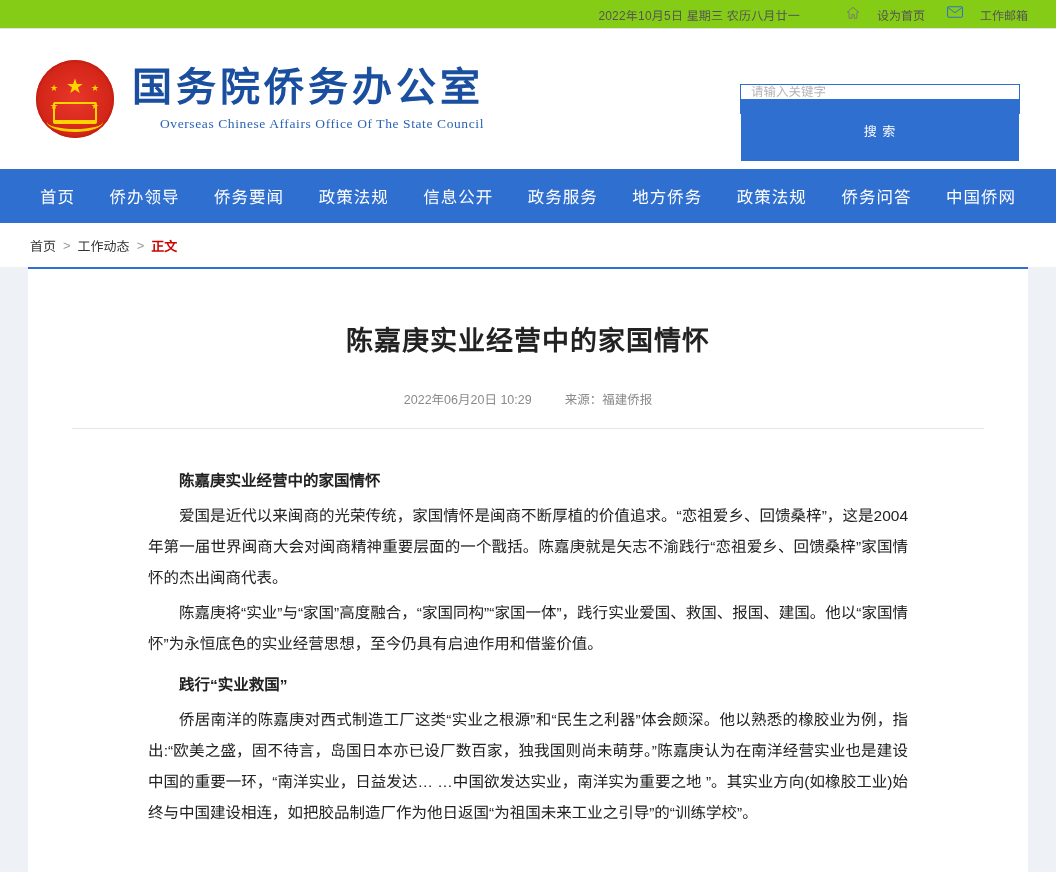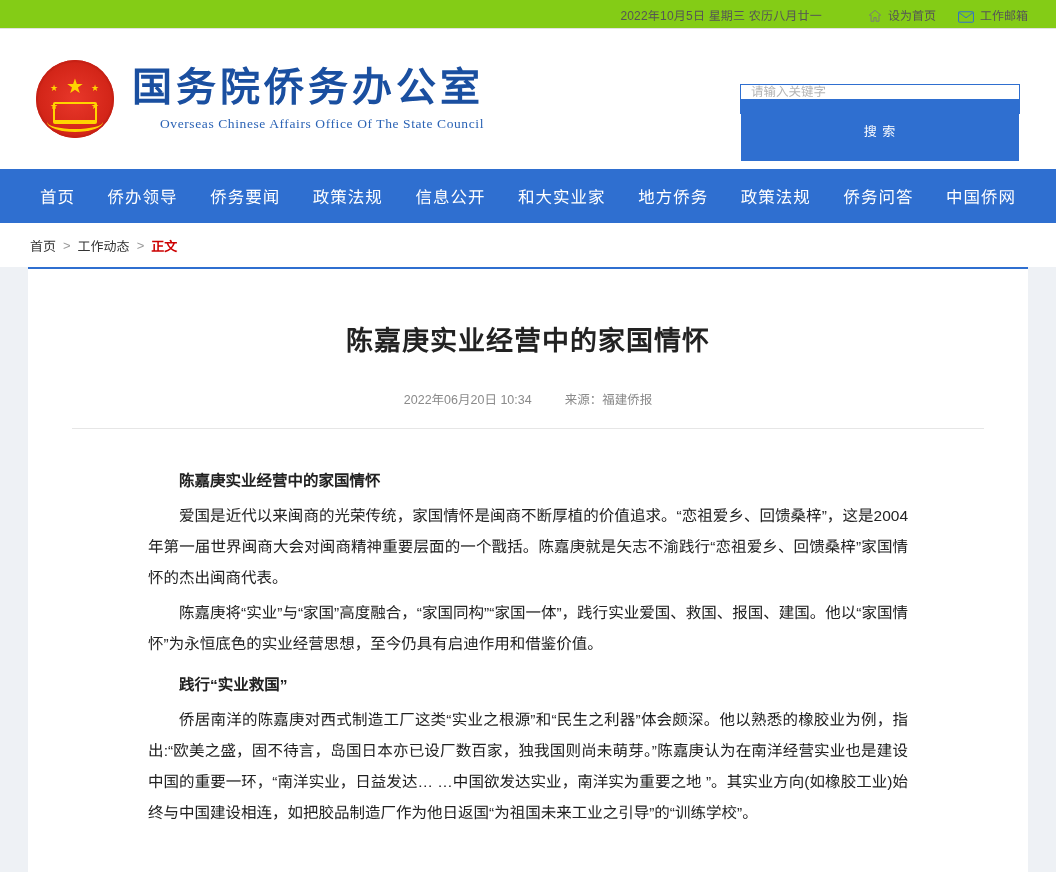--- a/index.html
+++ b/index.html
@@ -35,22 +35,22 @@
     gap: 0;
   }
   .topbar .datetext {
     flex: 0 0 auto;
     margin-right: 24px;
     color: #555;
     letter-spacing: 0.2px;
   }
   .topbar .util {
     display: flex;
-    align-items: flex-end;
-    gap: 6px;
+    align-items: flex-start;
+    gap: 17px;
     margin-left: 22px;
     color: #555;
     cursor: pointer;
   }
   .topbar .util svg { display: block; }
 
   
   .header {
     height: 140px;
     background: #ffffff;
@@ -304,21 +304,21 @@
   </div>
 </div>
 
 <div class="nav">
   <div class="nav-inner">
     <div class="nav-item">首页</div>
     <div class="nav-item">侨办领导</div>
     <div class="nav-item">侨务要闻</div>
     <div class="nav-item">政策法规</div>
     <div class="nav-item">信息公开</div>
-    <div class="nav-item">和大实业家</div>
+    <div class="nav-item">政务服务</div>
     <div class="nav-item">地方侨务</div>
     <div class="nav-item">政策法规</div>
     <div class="nav-item">侨务问答</div>
     <div class="nav-item">中国侨网</div>
   </div>
 </div>
 
 <div class="crumbwrap">
   <div class="crumb">
     <a>首页</a>
@@ -327,21 +327,21 @@
     <span class="sep">&gt;</span>
     <span class="current">正文</span>
   </div>
 </div>
 
 <div class="stage">
   <div class="panel">
     <h1 class="art-title">陈嘉庚实业经营中的家国情怀</h1>
 
     <div class="art-meta">
-      <span>2022年06月20日 10:34</span>
+      <span>2022年06月20日 10:29</span>
       <span class="gap"></span>
       <span>来源：福建侨报</span>
     </div>
 
     <div class="divider"></div>
 
     <div class="art-body">
       <p class="sub">陈嘉庚实业经营中的家国情怀</p>
       <p class="indent">爱国是近代以来闽商的光荣传统，家国情怀是闽商不断厚植的价值追求。“恋祖爱乡、回馈桑梓”，这是2004年第一届世界闽商大会对闽商精神重要层面的一个戬括。陈嘉庚就是矢志不渝践行“恋祖爱乡、回馈桑梓”家国情怀的杰出闽商代表。</p>
       <p class="indent">陈嘉庚将“实业”与“家国”高度融合，“家国同构”“家国一体”，践行实业爱国、救国、报国、建国。他以“家国情怀”为永恒底色的实业经营思想，至今仍具有启迪作用和借鉴价值。</p>

